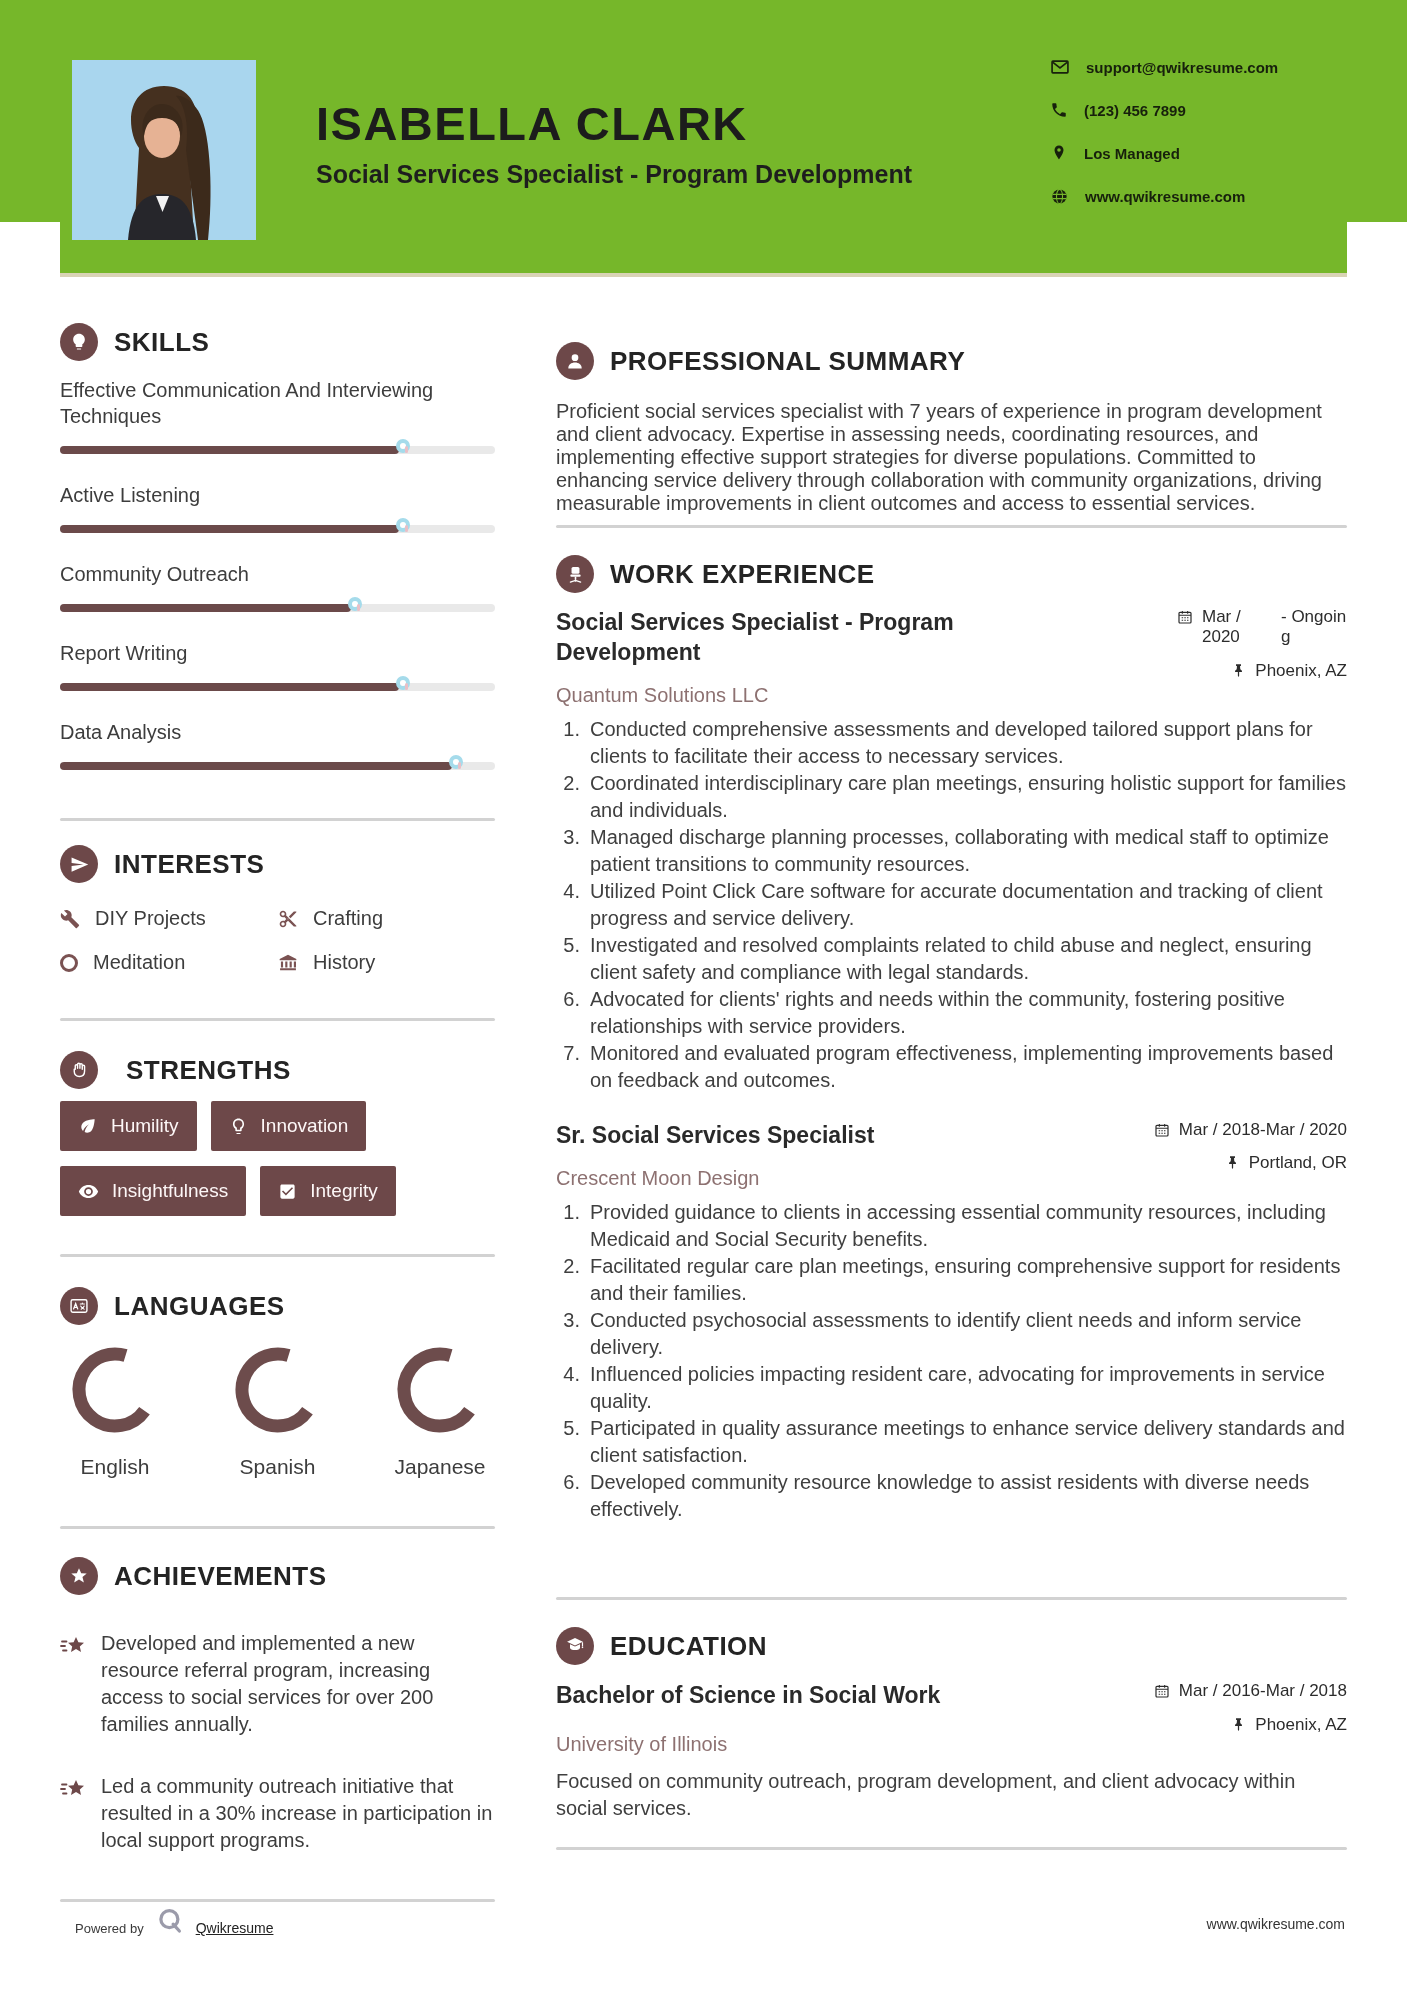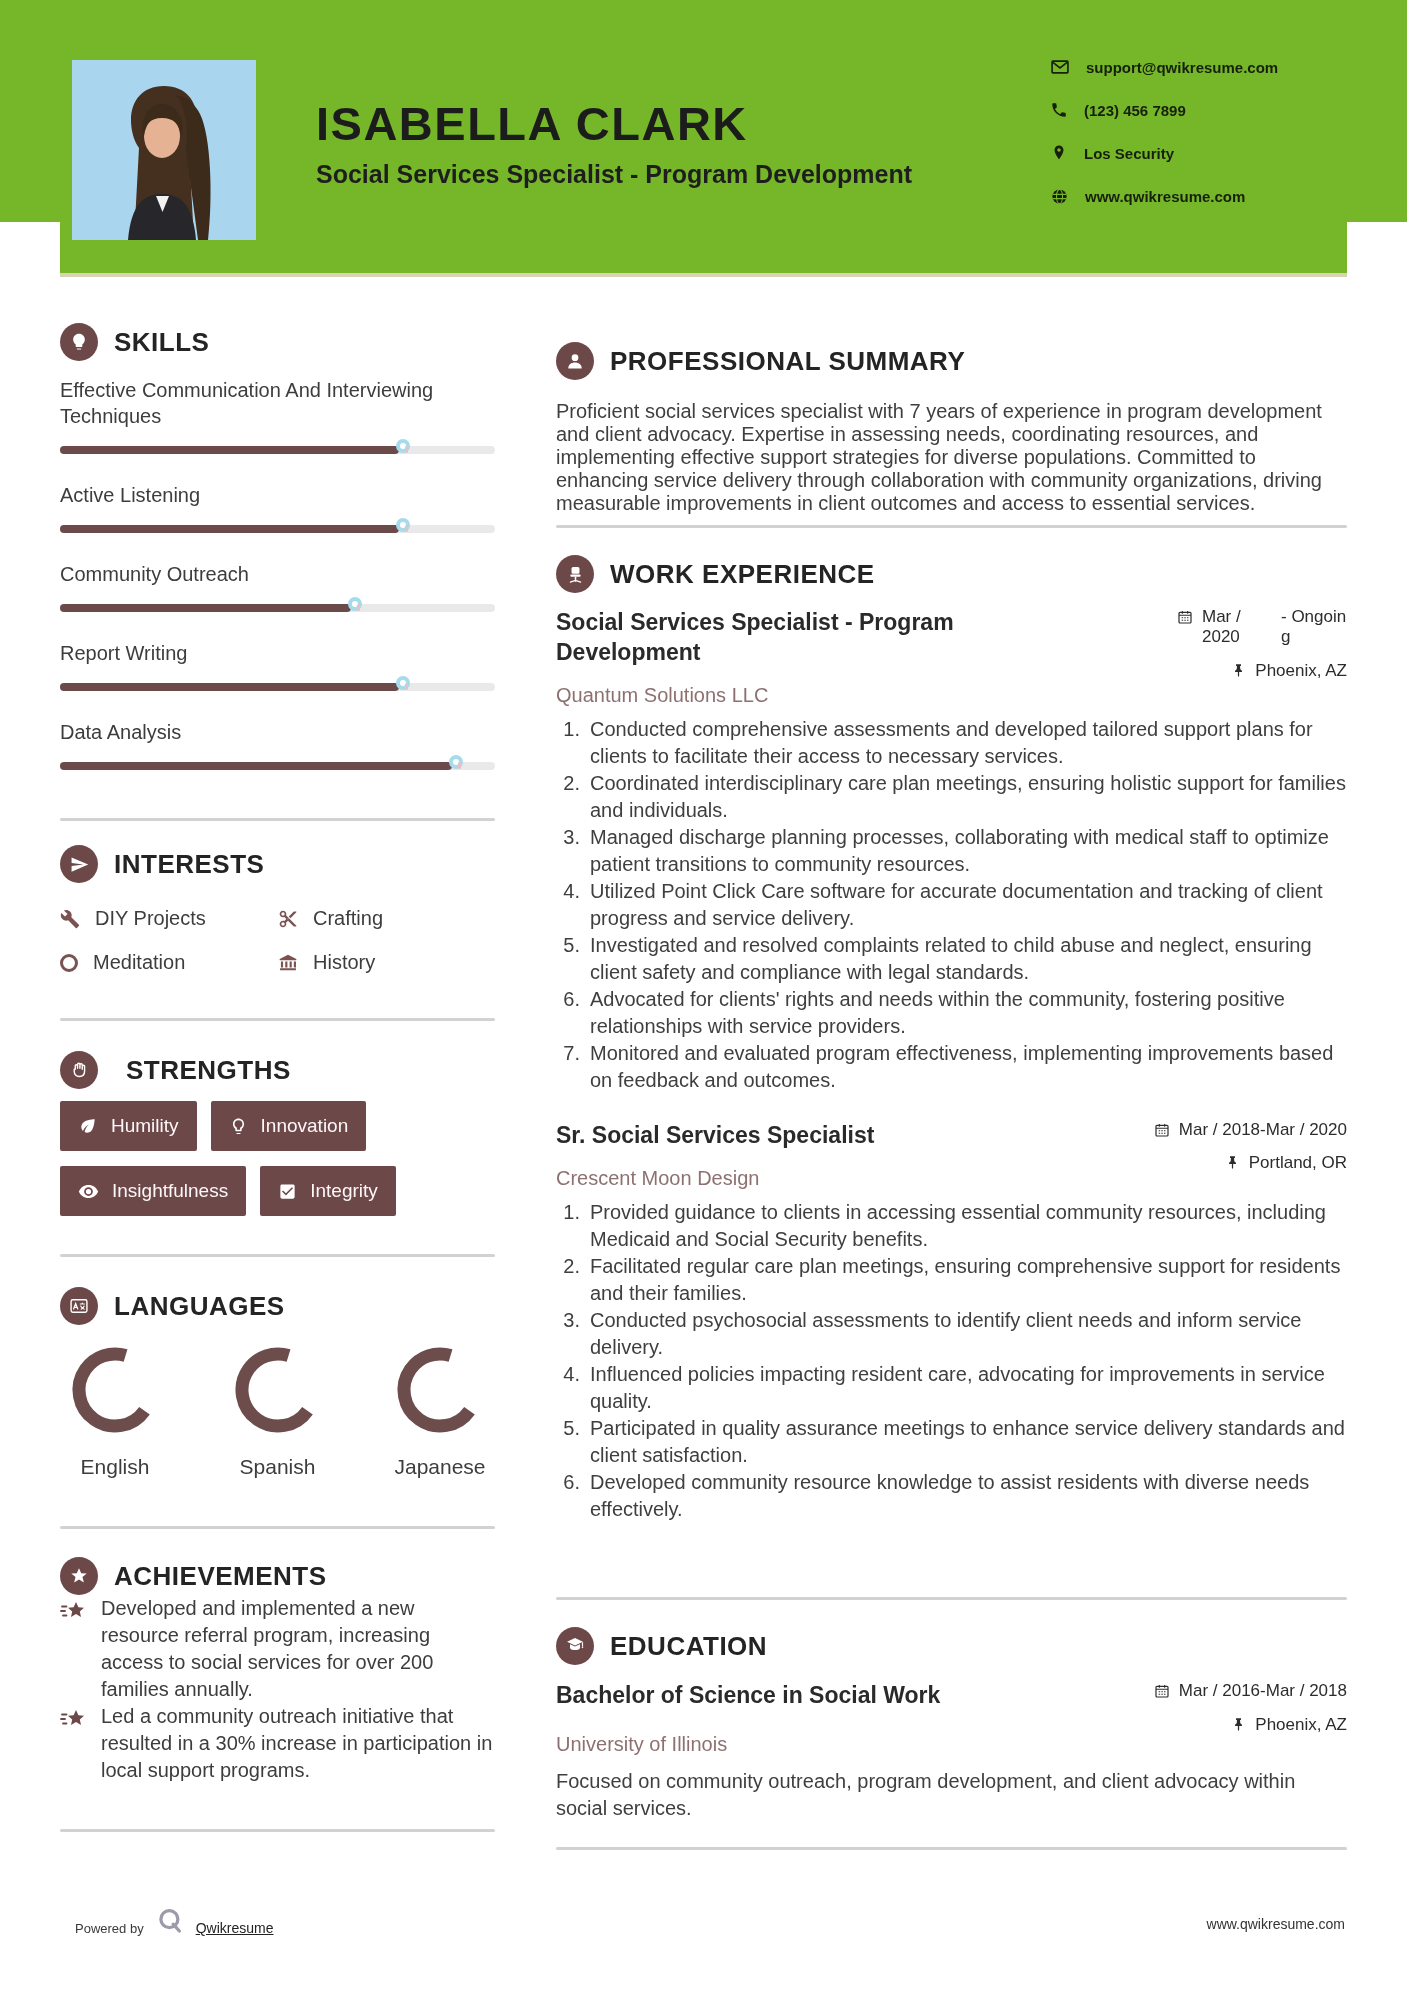--- a/index.html
+++ b/index.html
@@ -47,21 +47,21 @@
   .tag-row + .tag-row { margin-top:15px; }
   .tag { background:#6d4849; color:#fdf7f7; height:50px; padding:0 18px; display:inline-flex; align-items:center; gap:13px; font-size:19px; border-radius:2px; }
 
   
   .donuts { display:flex; justify-content:space-between; margin-top:20px; width:435px; }
   .donut-cell { width:110px; display:flex; flex-direction:column; align-items:center; }
   .donut-cell svg { display:block; }
   .lang-label { margin-top:20px; font-size:21px; color:#3d3d3d; }
 
   
-  .ach-item { display:flex; gap:15px; margin-top:0; font-size:20px; line-height:27px; color:#3d3d3d; }
+  .ach-item { display:flex; gap:15px; margin-top:35px; font-size:20px; line-height:27px; color:#3d3d3d; }
   .ach-item svg { flex-shrink:0; margin-top:3px; }
 
   
   .summary-text { margin-top:20px; font-size:20px; line-height:23px; color:#3f3f3f; }
 
   .job-head { display:flex; margin-top:14px; }
   .job-titlebox { flex:1; padding-right:20px; }
   .job-title { font-size:23px; line-height:30px; font-weight:700; color:#2a2a2a; max-width:440px; }
   .company { margin-top:17px; font-size:20px; color:#8d7171; }
   .meta { width:218px; flex-shrink:0; font-size:17px; color:#2c2c2c; }
@@ -139,21 +139,21 @@
     <div class="c-row">
       <svg width="18" height="18" viewBox="0 0 24 24">
           <path d="M6.6 10.8c1.5 2.9 3.8 5.2 6.7 6.7l2.2-2.2c.3-.3.7-.4 1-.2 1.1.4 2.3.6 3.5.6.6 0 1 .4 1 1V20c0 .6-.4 1-1 1C10.6 21 3 13.4 3 4c0-.6.4-1 1-1h3.5c.6 0 1 .4 1 1 0 1.2.2 2.4.6 3.5.1.3 0 .7-.2 1l-2.3 2.3z" fill="#17200c"></path>
         </svg>
       <span class="c-text">(123) 456 7899</span>
     </div>
     <div class="c-row">
       <svg width="18" height="18" viewBox="0 0 24 24">
           <path d="M12 2C8.7 2 6 4.7 6 8c0 4.5 6 12.5 6 12.5S18 12.5 18 8c0-3.3-2.7-6-6-6zm0 8.4A2.4 2.4 0 1 1 12 5.6a2.4 2.4 0 0 1 0 4.8z" fill="#17200c"></path>
         </svg>
-      <span class="c-text">Los Security</span>
+      <span class="c-text">Los Managed</span>
     </div>
     <div class="c-row">
       <svg width="19" height="19" viewBox="0 0 24 24">
           <circle cx="12" cy="12" r="9" fill="#17200c"></circle>
           <ellipse cx="12" cy="12" rx="3.8" ry="9" fill="none" stroke="#76b72a" stroke-width="1.4"></ellipse>
           <path d="M3.4 9.3h17.2M3.4 14.7h17.2" stroke="#76b72a" stroke-width="1.4" fill="none"></path>
         </svg>
       <span class="c-text">www.qwikresume.com</span>
     </div>
   </div>

